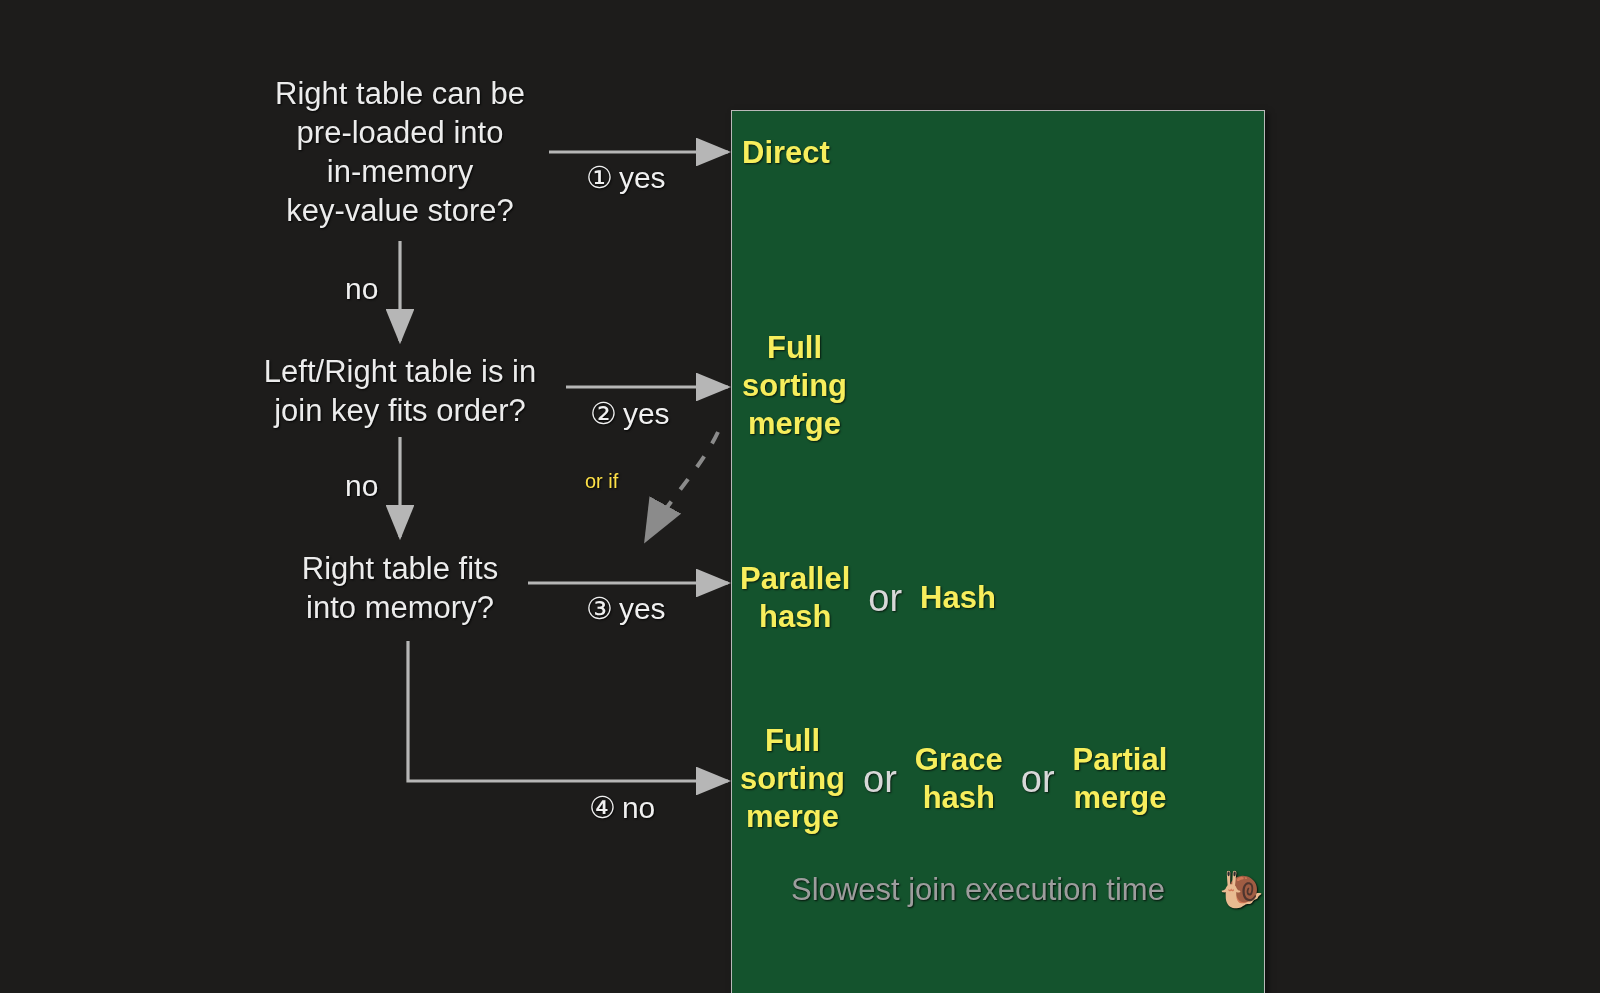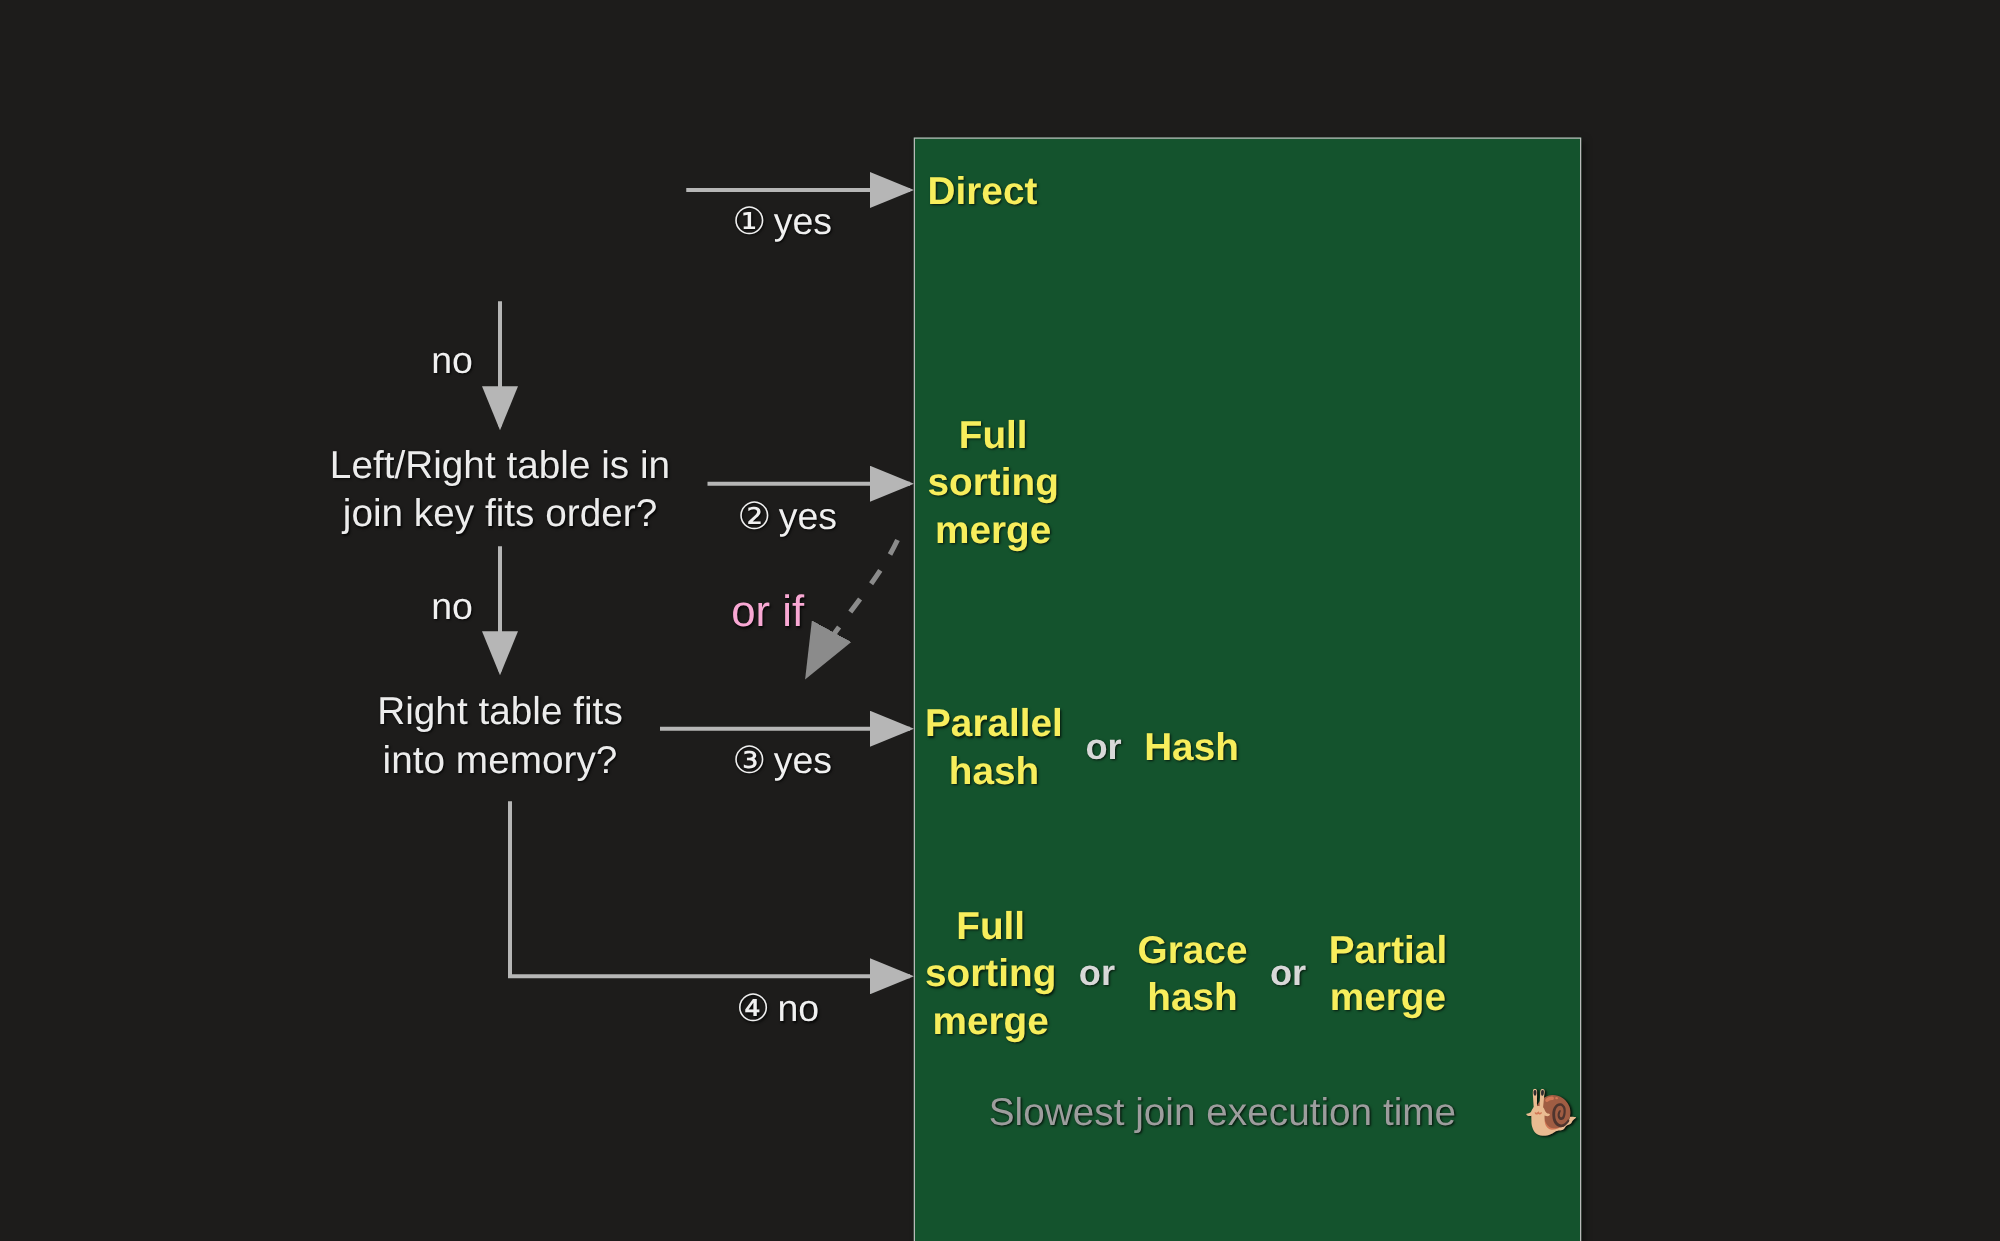--- a/index.html
+++ b/index.html
@@ -42,22 +42,22 @@
     text-shadow: 1px 1px 2px rgba(0,0,0,.85);
     white-space: nowrap;
   }
   .branch-label .circnum {
     display: inline-block;
     font-size: 30px;
     margin-right: 6px;
   }
   .orif {
     position: absolute;
-    color: #f9a8d4;
-    font-size: 35px;
+    color: #fde047;
+    font-size: 20px;
     text-shadow: 1px 1px 2px rgba(0,0,0,.8);
     white-space: nowrap;
   }
 
   
   #arrows {
     position: absolute;
     left: 0; top: 0;
     width: 1600px;
     height: 993px;
@@ -87,22 +87,22 @@
     font-weight: bold;
     font-size: 31px;
     line-height: 38px;
     text-align: center;
     text-shadow: 1px 1px 2px rgba(0,0,0,.7);
     white-space: pre-line;
   }
   .algo.left-align { text-align: left; }
   .conj {
     color: #d8d8d8;
-    font-weight: 700;
-    font-size: 29px;
+    font-weight: 400;
+    font-size: 38px;
     padding: 0 18px;
     text-shadow: 1px 1px 2px rgba(0,0,0,.7);
   }
 
   
   .caption {
     position: absolute;
     color: #9d9d9d;
     font-size: 31px;
     line-height: 36px;
@@ -141,20 +141,24 @@
     <line x1="400" y1="437" x2="400" y2="537" stroke="#b6b6b6" stroke-width="3.2" marker-end="url(#ah)"></line>
 
     <path d="M 718,432 C 700,470 668,500 646,540" stroke="#8b8b8b" stroke-width="4" fill="none" stroke-dasharray="13 15" marker-end="url(#ahd)"></path>
 
     <line x1="528" y1="583" x2="728" y2="583" stroke="#b6b6b6" stroke-width="3.2" marker-end="url(#ah)"></line>
 
     <path d="M 408,641 L 408,781 L 728,781" stroke="#b6b6b6" stroke-width="3.2" fill="none" stroke-linejoin="miter" marker-end="url(#ah)"></path>
   </svg>
 
 
+  <div class="question" style="left:255px; top:74px; width:290px;">Right table can be
+pre-loaded into
+in-memory
+key-value store?</div>
 
   <div class="question" style="left:240px; top:352px; width:320px;">Left/Right table is in
 join key fits order?</div>
 
   <div class="question" style="left:280px; top:549px; width:240px;">Right table fits
 into memory?</div>
 
   <div class="branch-label" style="left:345px; top:272px;">no</div>
 
   <div class="branch-label" style="left:345px; top:469px;">no</div>

